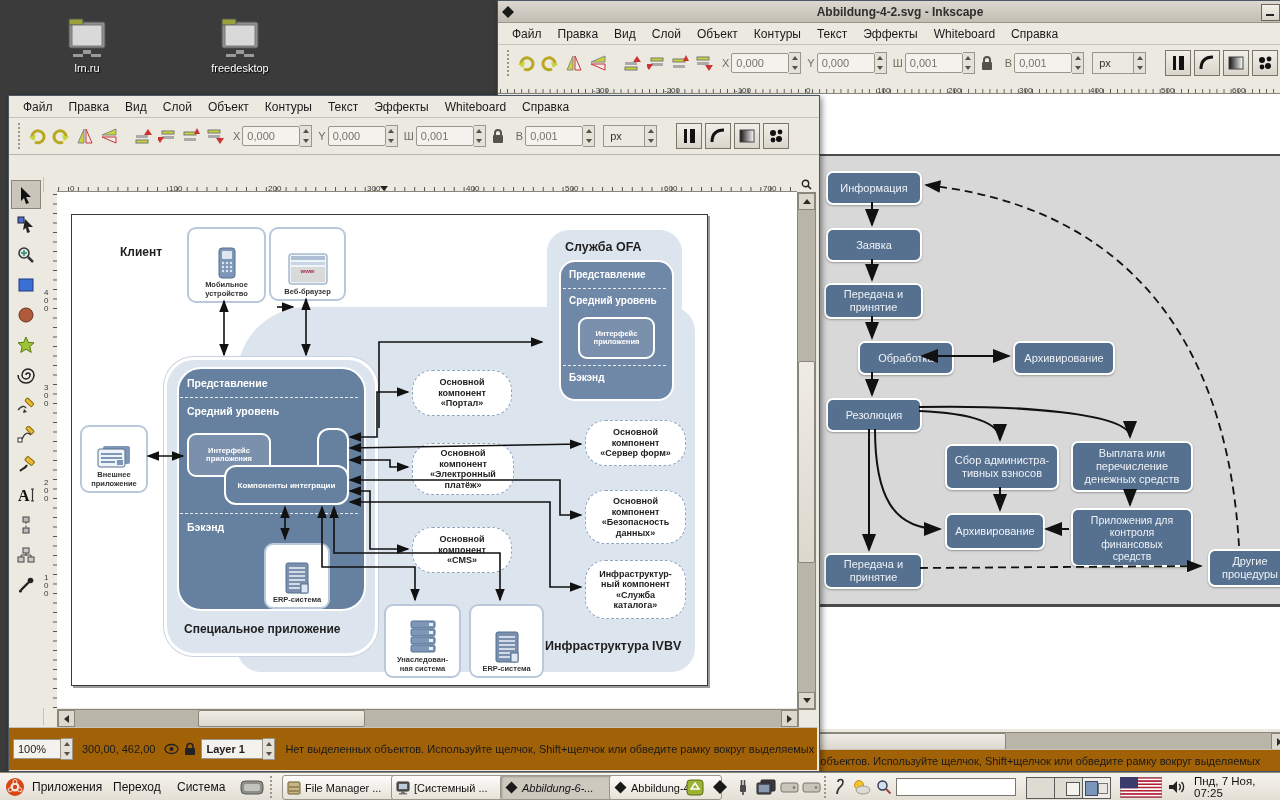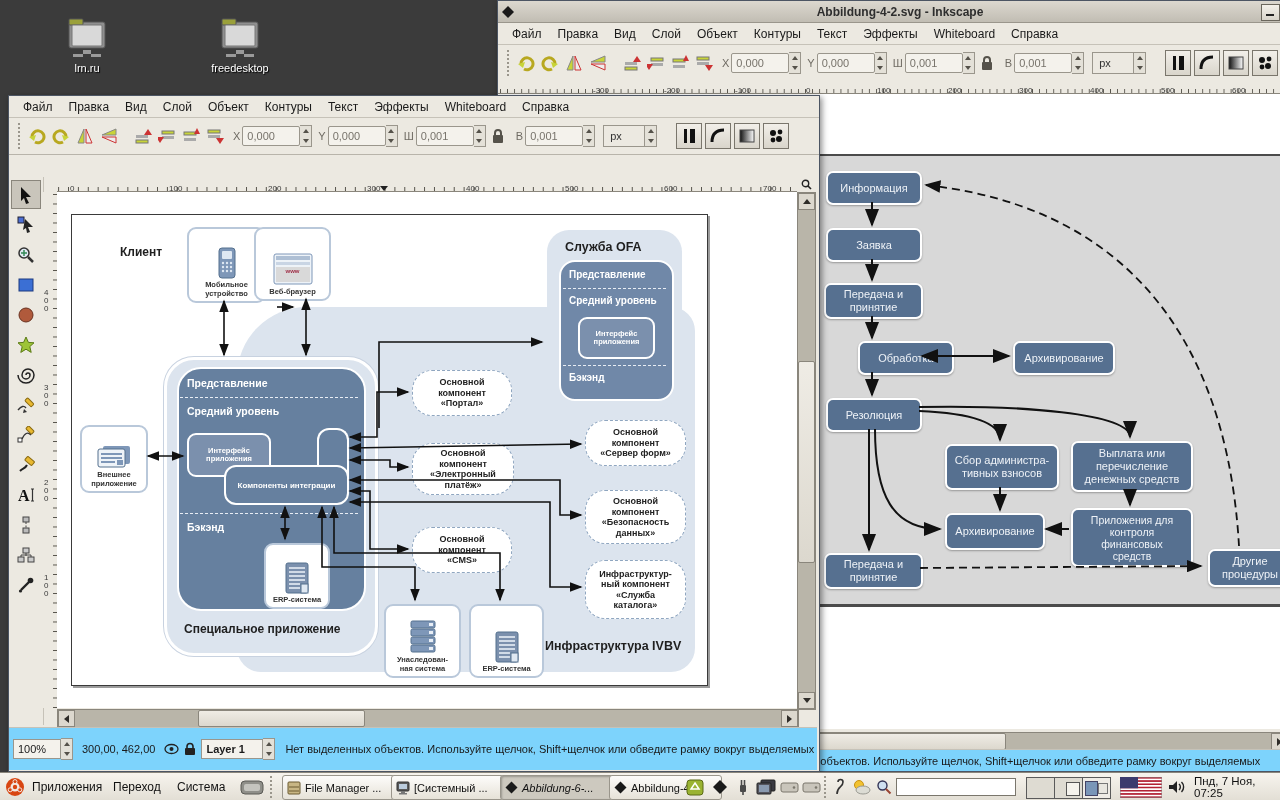--- a/index.html
+++ b/index.html
@@ -54,21 +54,21 @@
   .sb{position:absolute;background:#b9b5a9;border:1px solid #8a867c;}
   .sb .thumb{position:absolute;background:linear-gradient(#efece5,#dcd8ce);border:1px solid #8a867c;border-radius:2px;}
   .sbtn{position:absolute;width:15px;height:15px;background:#dcd8ce;border:1px solid #8a867c;
         display:flex;align-items:center;justify-content:center;}
   .arr{width:0;height:0;border:4px solid transparent;}
   .arr.l{border-right:5px solid #2e2c28;border-left:none;}
   .arr.r{border-left:5px solid #2e2c28;border-right:none;}
   .arr.u{border-bottom:5px solid #2e2c28;border-top:none;}
   .arr.d{border-top:5px solid #2e2c28;border-bottom:none;}
   
-  .status{position:absolute;background:#7dd3fc;border-top:1px solid #c6c2b8;display:flex;align-items:center;
+  .status{position:absolute;background:#a16207;border-top:1px solid #c6c2b8;display:flex;align-items:center;
           font-size:11px;color:#1a1a1a;overflow:hidden;}
   .statbox{border:1px solid #9a968c;background:#f4f2ec;height:18px;display:flex;align-items:center;padding:0 4px;font-size:11px;}
   
   .toolbox{position:absolute;width:34px;background:#ece9e1;border-right:1px solid #c6c2b8;padding-top:2px;}
   .tool{width:28px;height:27px;margin:1px auto;display:flex;align-items:center;justify-content:center;border:1px solid transparent;}
   .tool.sel{background:#c9c5bb;border:1px solid #8a867c;}
   
   .canvas{position:absolute;background:#fff;overflow:hidden;}
   .page{position:absolute;background:#fff;border:1px solid #3a3a3a;box-shadow:2px 2px 0 #9c9c9c;}
   
@@ -659,21 +659,21 @@
                 <circle cx="15" cy="20" r="1.2"></circle>
                 <circle cx="7" cy="24" r="1.2"></circle>
                 <circle cx="11" cy="24" r="1.2"></circle>
                 <circle cx="15" cy="24" r="1.2"></circle>
               </g>
             </svg>
         </span>
         <div class="wlbl pre">Мобильное
 устройство</div>
       </div>
-      <div class="whitebox" style="left:182px;top:12px;width:73px;height:70px;">
+      <div class="whitebox" style="left:197px;top:12px;width:73px;height:70px;">
         <span style="margin-bottom:3px;position:relative;">
           <svg width="40" height="32">
               <rect x="1" y="1" width="38" height="30" rx="2" fill="#eef3f8" stroke="#7e97b8"></rect>
               <rect x="3" y="3" width="34" height="4" fill="#aebfd4"></rect>
               <rect x="3" y="9" width="34" height="3" fill="#c9d5e4"></rect>
               <rect x="3" y="14" width="34" height="15" fill="#d9d9d9"></rect>
             </svg>
           <span style="position:absolute;left:0;top:15px;width:40px;text-align:center;font-size:6px;font-weight:bold;color:#a03048;">www</span>
         </span>
         <div class="wlbl">Веб-браузер</div>

